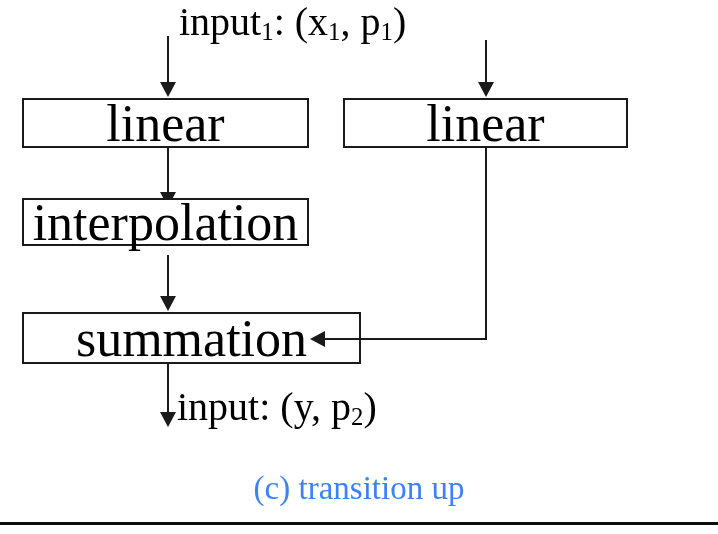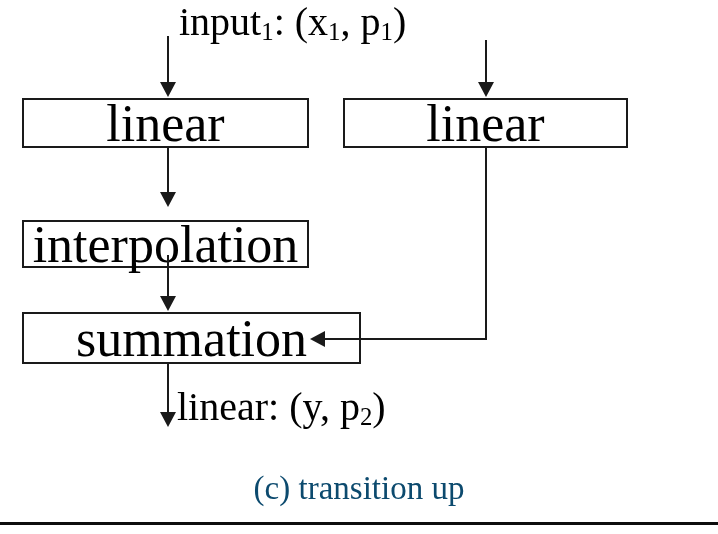--- a/index.html
+++ b/index.html
@@ -68,21 +68,21 @@
     border-right: 15px solid #1a1a1a;
   }
   .caption {
     position: absolute;
     left: 0;
     top: 470px;
     width: 718px;
     text-align: center;
     font-size: 33px;
     line-height: 36px;
-    color: #0c4a6e;
+    color: #3b82f6;
   }
   .bottom-rule {
     position: absolute;
     left: 0;
     top: 522px;
     width: 718px;
     height: 3px;
     background: #0d0d0d;
   }
 </style>
@@ -103,37 +103,37 @@
   <div class="node-box" style="left:22px; top:98px; width:287px; height:50px;">
     <span>linear</span>
   </div>
   <div class="node-box" style="left:343px; top:98px; width:285px; height:50px;">
     <span>linear</span>
   </div>
 
   <div class="vline" style="left:167px; top:147px; height:46px;"></div>
   <div class="head-down" style="left:160px; top:192px;"></div>
 
-  <div class="node-box" style="left:22px; top:220px; width:287px; height:48px;">
+  <div class="node-box" style="left:22px; top:198px; width:287px; height:48px;">
     <span>interpolation</span>
   </div>
 
   <div class="vline" style="left:167px; top:255px; height:42px;"></div>
   <div class="head-down" style="left:160px; top:296px;"></div>
 
   <div class="node-box" style="left:22px; top:312px; width:339px; height:52px;">
     <span>summation</span>
   </div>
 
   <div class="vline" style="left:485px; top:147px; height:192px;"></div>
   <div class="hline" style="left:325px; top:338px; width:162px;"></div>
   <div class="head-left" style="left:310px; top:331px;"></div>
 
   <div class="vline" style="left:167px; top:363px; height:50px;"></div>
   <div class="head-down" style="left:160px; top:412px;"></div>
 
-  <div class="free-label" style="left:177px; top:385px;"><span>linear: (y, p</span><sub>2</sub><span>)</span></div>
+  <div class="free-label" style="left:177px; top:385px;"><span>input: (y, p</span><sub>2</sub><span>)</span></div>
 
   <div class="caption">(c) transition up</div>
 
   <div class="bottom-rule"></div>
 
 </div>
 
 </body></html>

